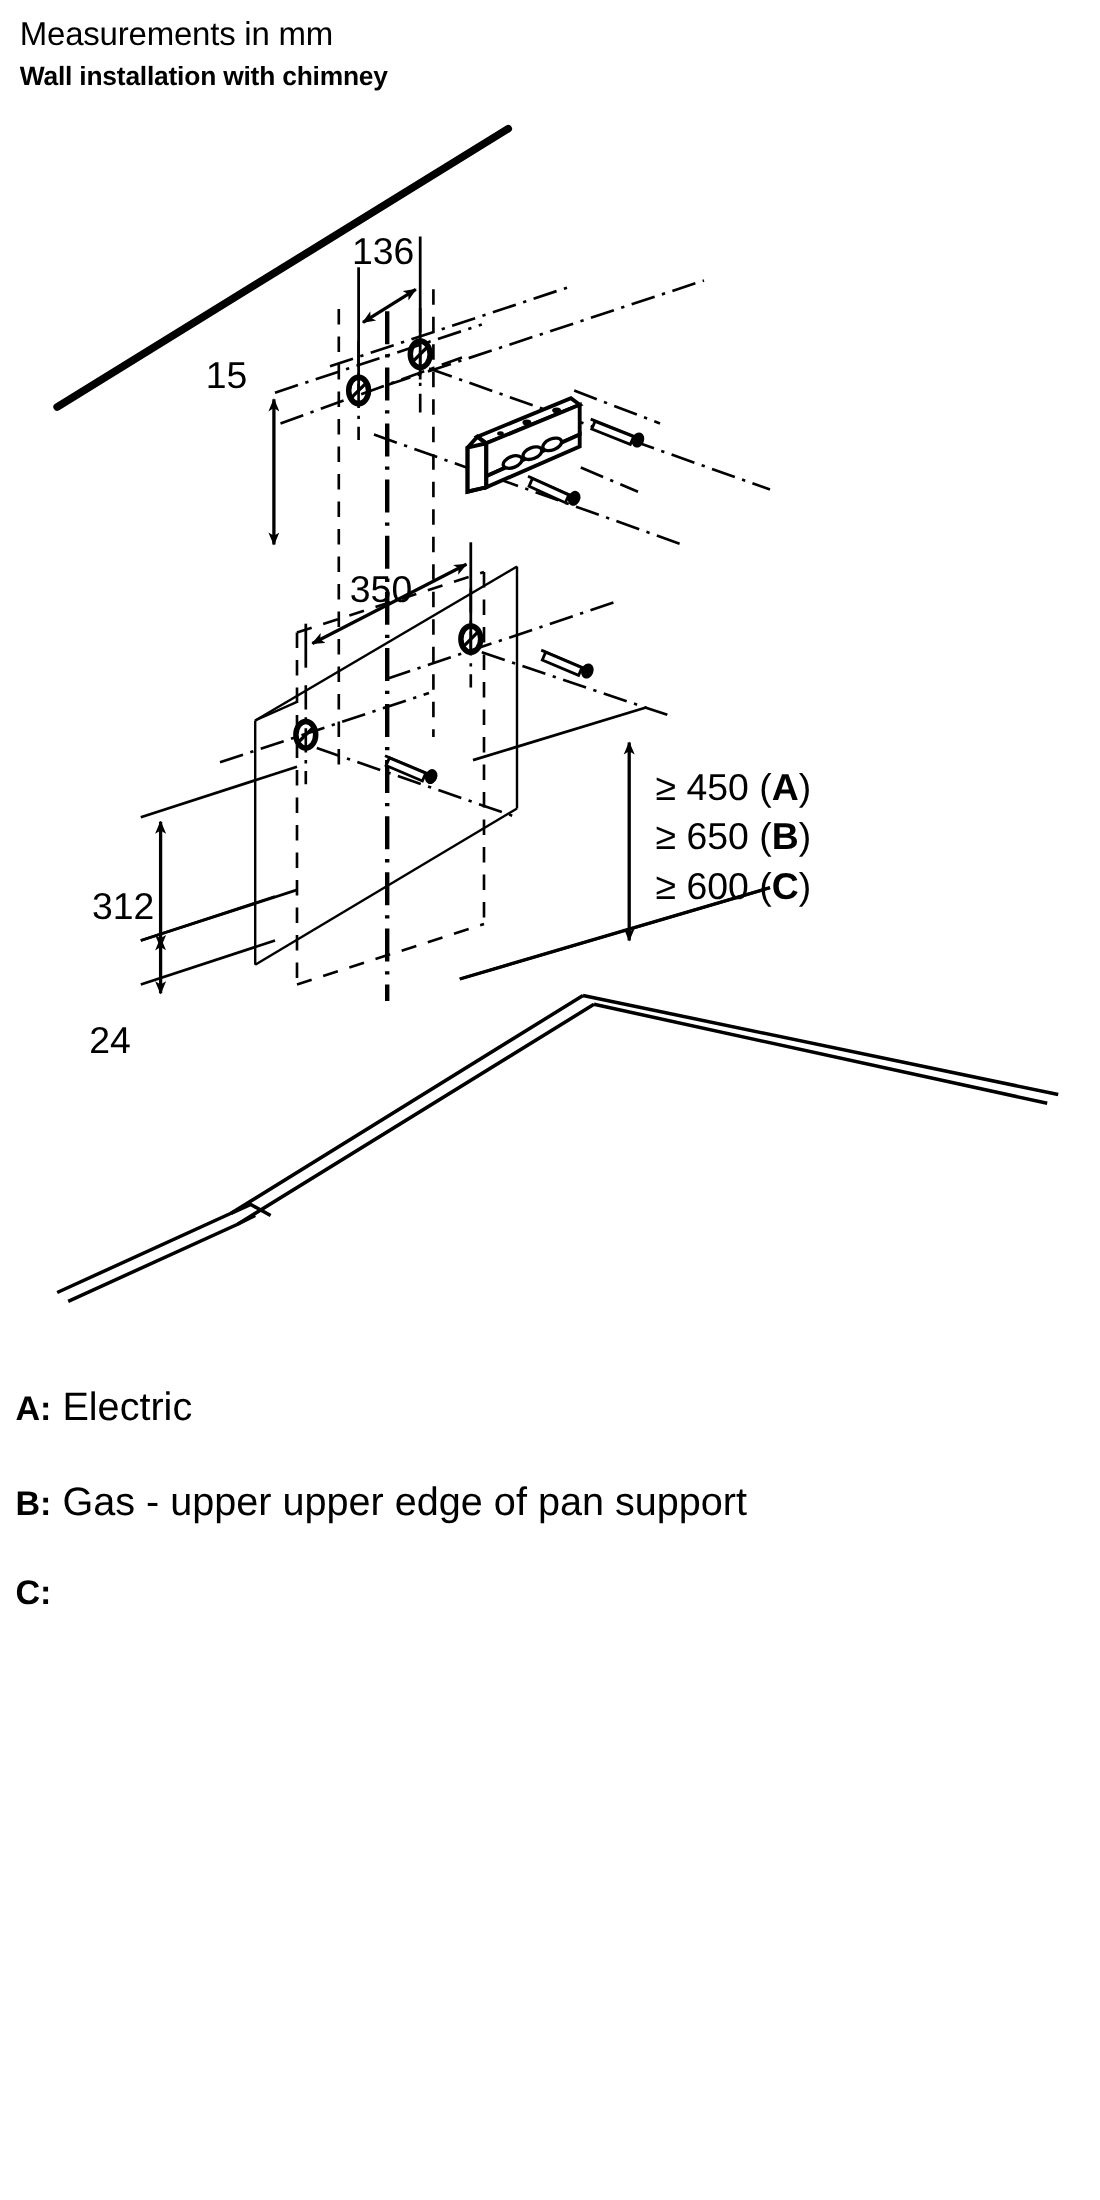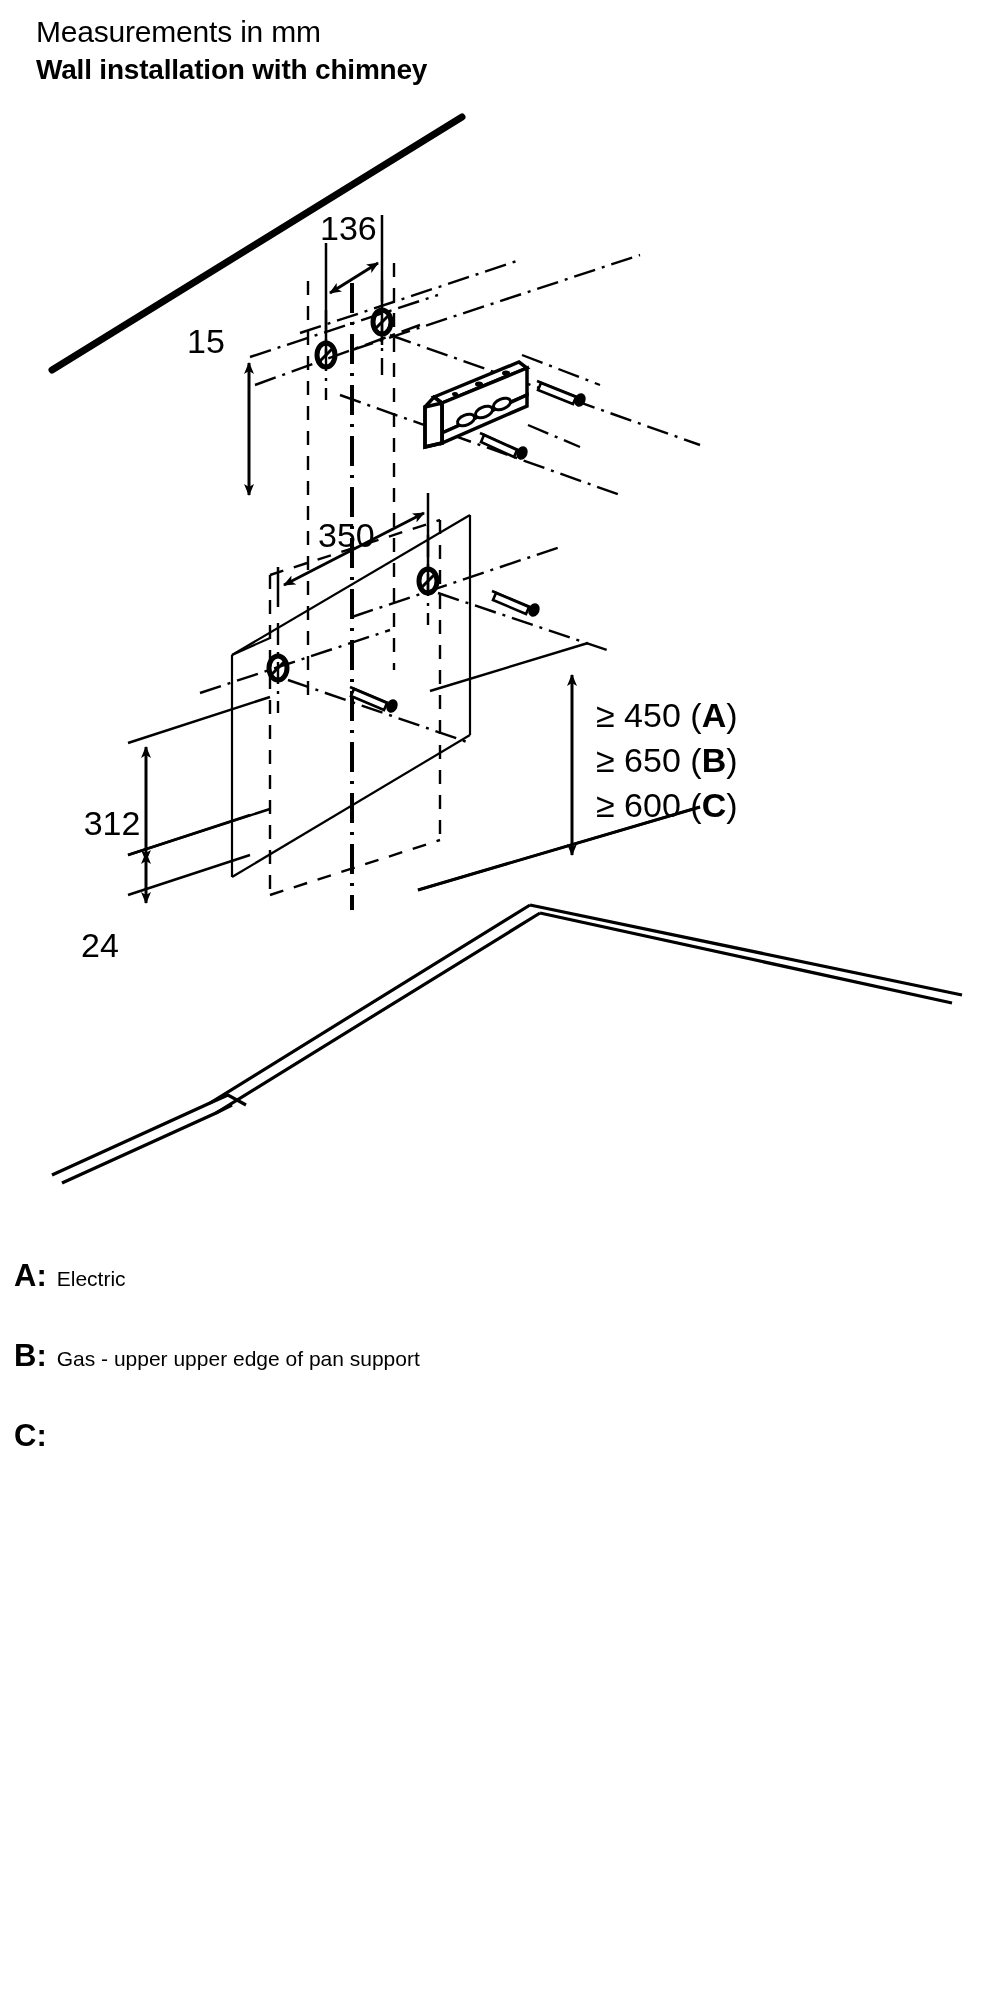--- a/index.html
+++ b/index.html
@@ -12,33 +12,33 @@
     height: 2000px;
     position: relative;
     font-family: "Liberation Sans", sans-serif;
     color: #000000;
     overflow: hidden;
   }
 
   
   #header {
     position: absolute;
-    left: 36px;
+    left: 18px;
     top: 14px;
     width: 960px;
   }
   #header .line1 {
     font-size: 30px;
     font-weight: 400;
     line-height: 36px;
     letter-spacing: -0.2px;
     white-space: nowrap;
   }
   #header .line2 {
-    font-size: 28px;
+    font-size: 24px;
     font-weight: 700;
     line-height: 36px;
     letter-spacing: -0.2px;
     white-space: nowrap;
     margin-top: 2px;
   }
 
   
   #drawing {
     position: absolute;
@@ -77,21 +77,21 @@
     align-items: baseline;
     margin-bottom: 44px;
     white-space: nowrap;
   }
   .legend-key {
     font-size: 31px;
     font-weight: 700;
     margin-right: 10px;
   }
   .legend-val {
-    font-size: 21px;
+    font-size: 36px;
     font-weight: 400;
   }
 </style>
 </head>
 <body>
 
 <div id="header">
   <div class="line1">Measurements in mm</div>
   <div class="line2">Wall installation with chimney</div>
 </div>

